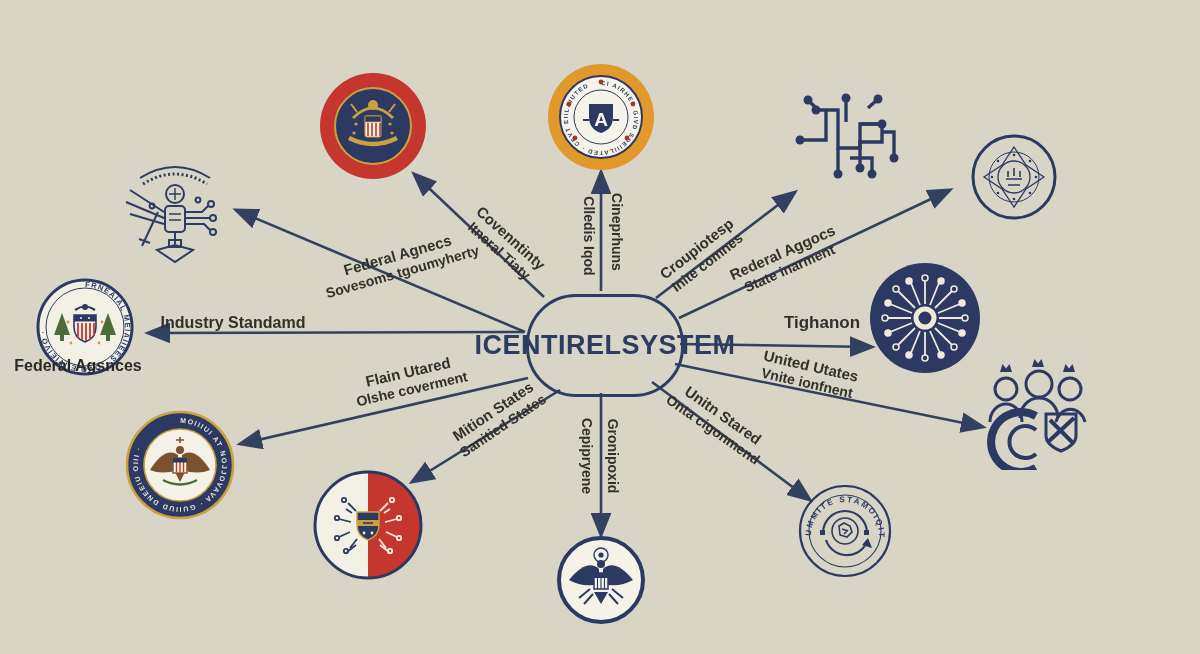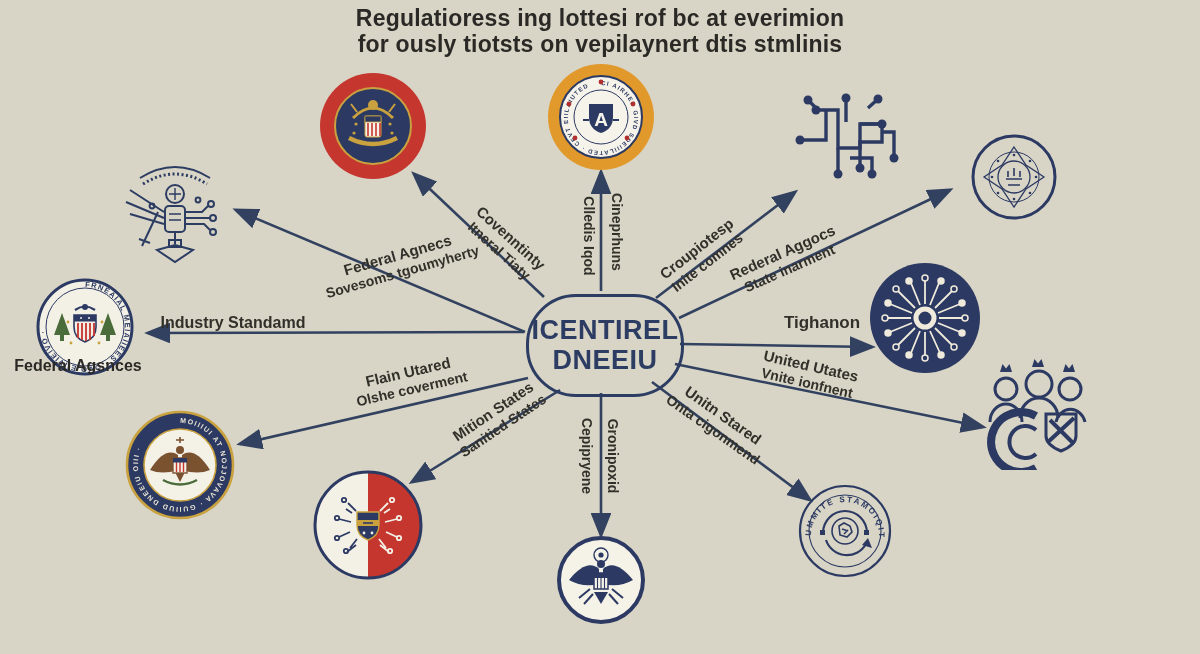--- a/index.html
+++ b/index.html
@@ -8,21 +8,21 @@
     background:#d8d5c6;
     font-family:"Liberation Sans", sans-serif;
   }
   .title{
     position:absolute;left:0;top:5px;width:1200px;text-align:center;
     font-weight:700;color:#2b2925;font-size:23px;line-height:1.13;letter-spacing:.2px;
   }
   .center-node{
     position:absolute;left:526px;top:294px;width:152px;height:97px;
     border:3.5px solid #2c3c62;border-radius:50px;
-    display:flex;flex-direction:column;align-items:center;justify-content:center;
+    display:flex;flex-direction:row;align-items:center;justify-content:center;
     color:#2c3c62;font-weight:700;font-size:27px;line-height:1.08;letter-spacing:.5px;
   }
   .lbl{
     position:absolute;text-align:center;font-weight:700;color:#32302a;line-height:1.28;
   }
   .lbl .l1{font-size:15px;}
   .lbl .l2{font-size:14px;}
   .lbl-single{font-size:16px;}
   .vlbl{
     position:absolute;text-align:center;font-weight:700;color:#32302a;font-size:14px;width:110px;
@@ -30,24 +30,20 @@
   .caption{position:absolute;text-align:center;font-weight:700;color:#2b2925;}
   svg{display:block;}
   .node{position:absolute;}
   #arrows{position:absolute;left:0;top:0;}
 </style>
 </head>
 <body>
 
 <div id="canvas">
 
-  <div class="title">
-    <div>Regulatioress ing lottesi rof bc at everimion</div>
-    <div>for ously tiotsts on vepilaynert dtis stmlinis</div>
-  </div>
 
   <svg id="arrows" width="1200" height="654" viewBox="0 0 1200 654">
     <defs>
       <marker id="ah" markerWidth="10" markerHeight="8" refX="8.5" refY="4" orient="auto">
         <path d="M0,0 L10,4 L0,8 z" fill="#31415f"></path>
       </marker>
     </defs>
     <g stroke="#31415f" stroke-width="2.6" fill="none">
       <path d="M525,332 L236,210" marker-end="url(#ah)"></path>
       <path d="M544,297 L414,174" marker-end="url(#ah)"></path>
@@ -59,21 +55,21 @@
       <path d="M652,382 L810,500" marker-end="url(#ah)"></path>
       <path d="M601,393 L601,535" marker-end="url(#ah)"></path>
       <path d="M560,390 L412,482" marker-end="url(#ah)"></path>
       <path d="M528,378 L240,444" marker-end="url(#ah)"></path>
       <path d="M524,332 L148,333" marker-end="url(#ah)"></path>
     </g>
   </svg>
 
   <div class="center-node">
     <div>ICENTIREL</div>
-    <div>DNEEIU</div>
+    <div>SYSTEM</div>
   </div>
 
   <div class="node" style="left:112px;top:148px">
     <svg width="126" height="118" viewBox="0 0 126 118" stroke="#2c3c62" fill="none" stroke-width="2">
       <path d="M28,30 Q63,8 98,30"></path>
       <path d="M31,36 Q63,16 95,36" stroke-width="3" stroke-dasharray="2 2.5"></path>
       <circle cx="63" cy="46" r="9"></circle>
         <path d="M63,40 v12 M57,46 h12" stroke-width="1.4"></path>
       <path d="M52,64 L18,42 M52,70 L14,54 M52,76 L18,66"></path>
       <path d="M74,64 h16 l6,-6 M74,70 h24 M74,76 h18 l6,6"></path>

